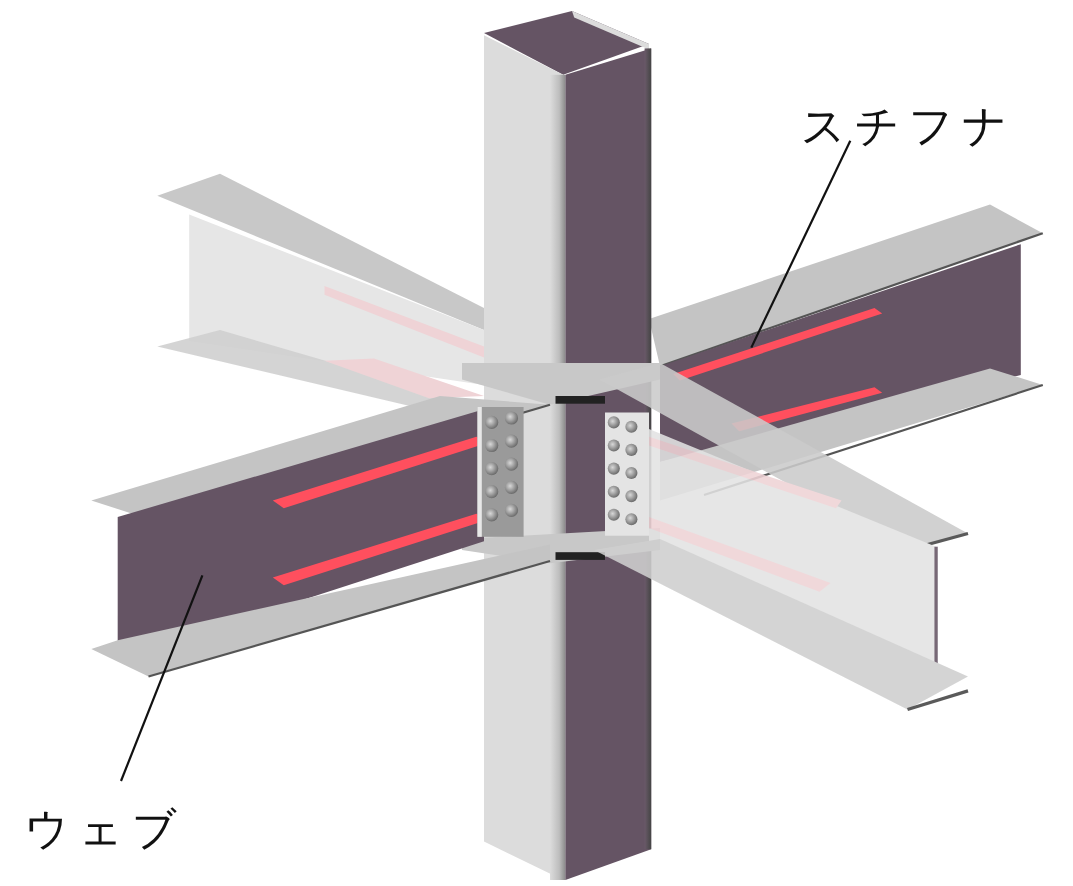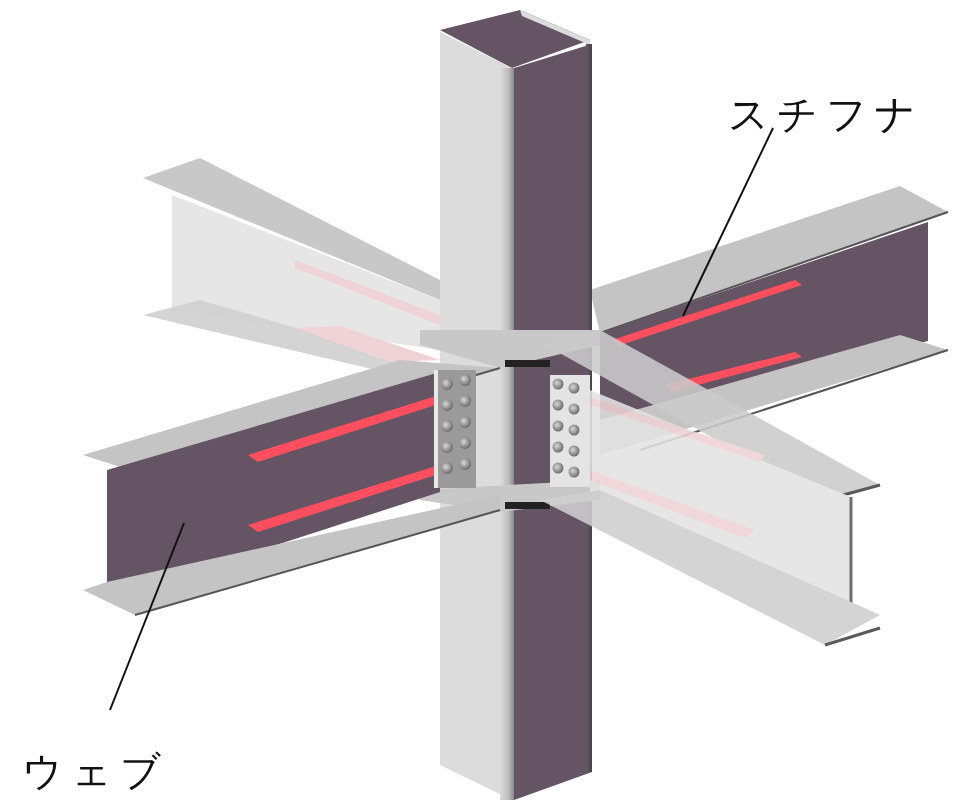--- a/index.html
+++ b/index.html
@@ -118,13 +118,13 @@
     <line x1="825" y1="645" x2="880" y2="628" stroke="#444" stroke-width="3"></line>
     <polygon points="590,397 765,455 760,462 590,405" fill="#efd3d6"></polygon>
     <polygon points="590,470 755,530 745,538 590,480" fill="#efd3d6"></polygon>
   </g>
 
   <line x1="773" y1="128" x2="683" y2="316" stroke="#111" stroke-width="2"></line>
   <line x1="184" y1="523" x2="110" y2="710" stroke="#111" stroke-width="2"></line>
 </svg>
 
 <div class="label" style="left:728px; top:75px;margin-top:12px;">スチフナ</div>
-<div class="label" style="left:22px; top:744px;">ウェブ</div>
+<div class="label" style="left:22px; top:726px;">ウェブ</div>
 
 </body></html>

